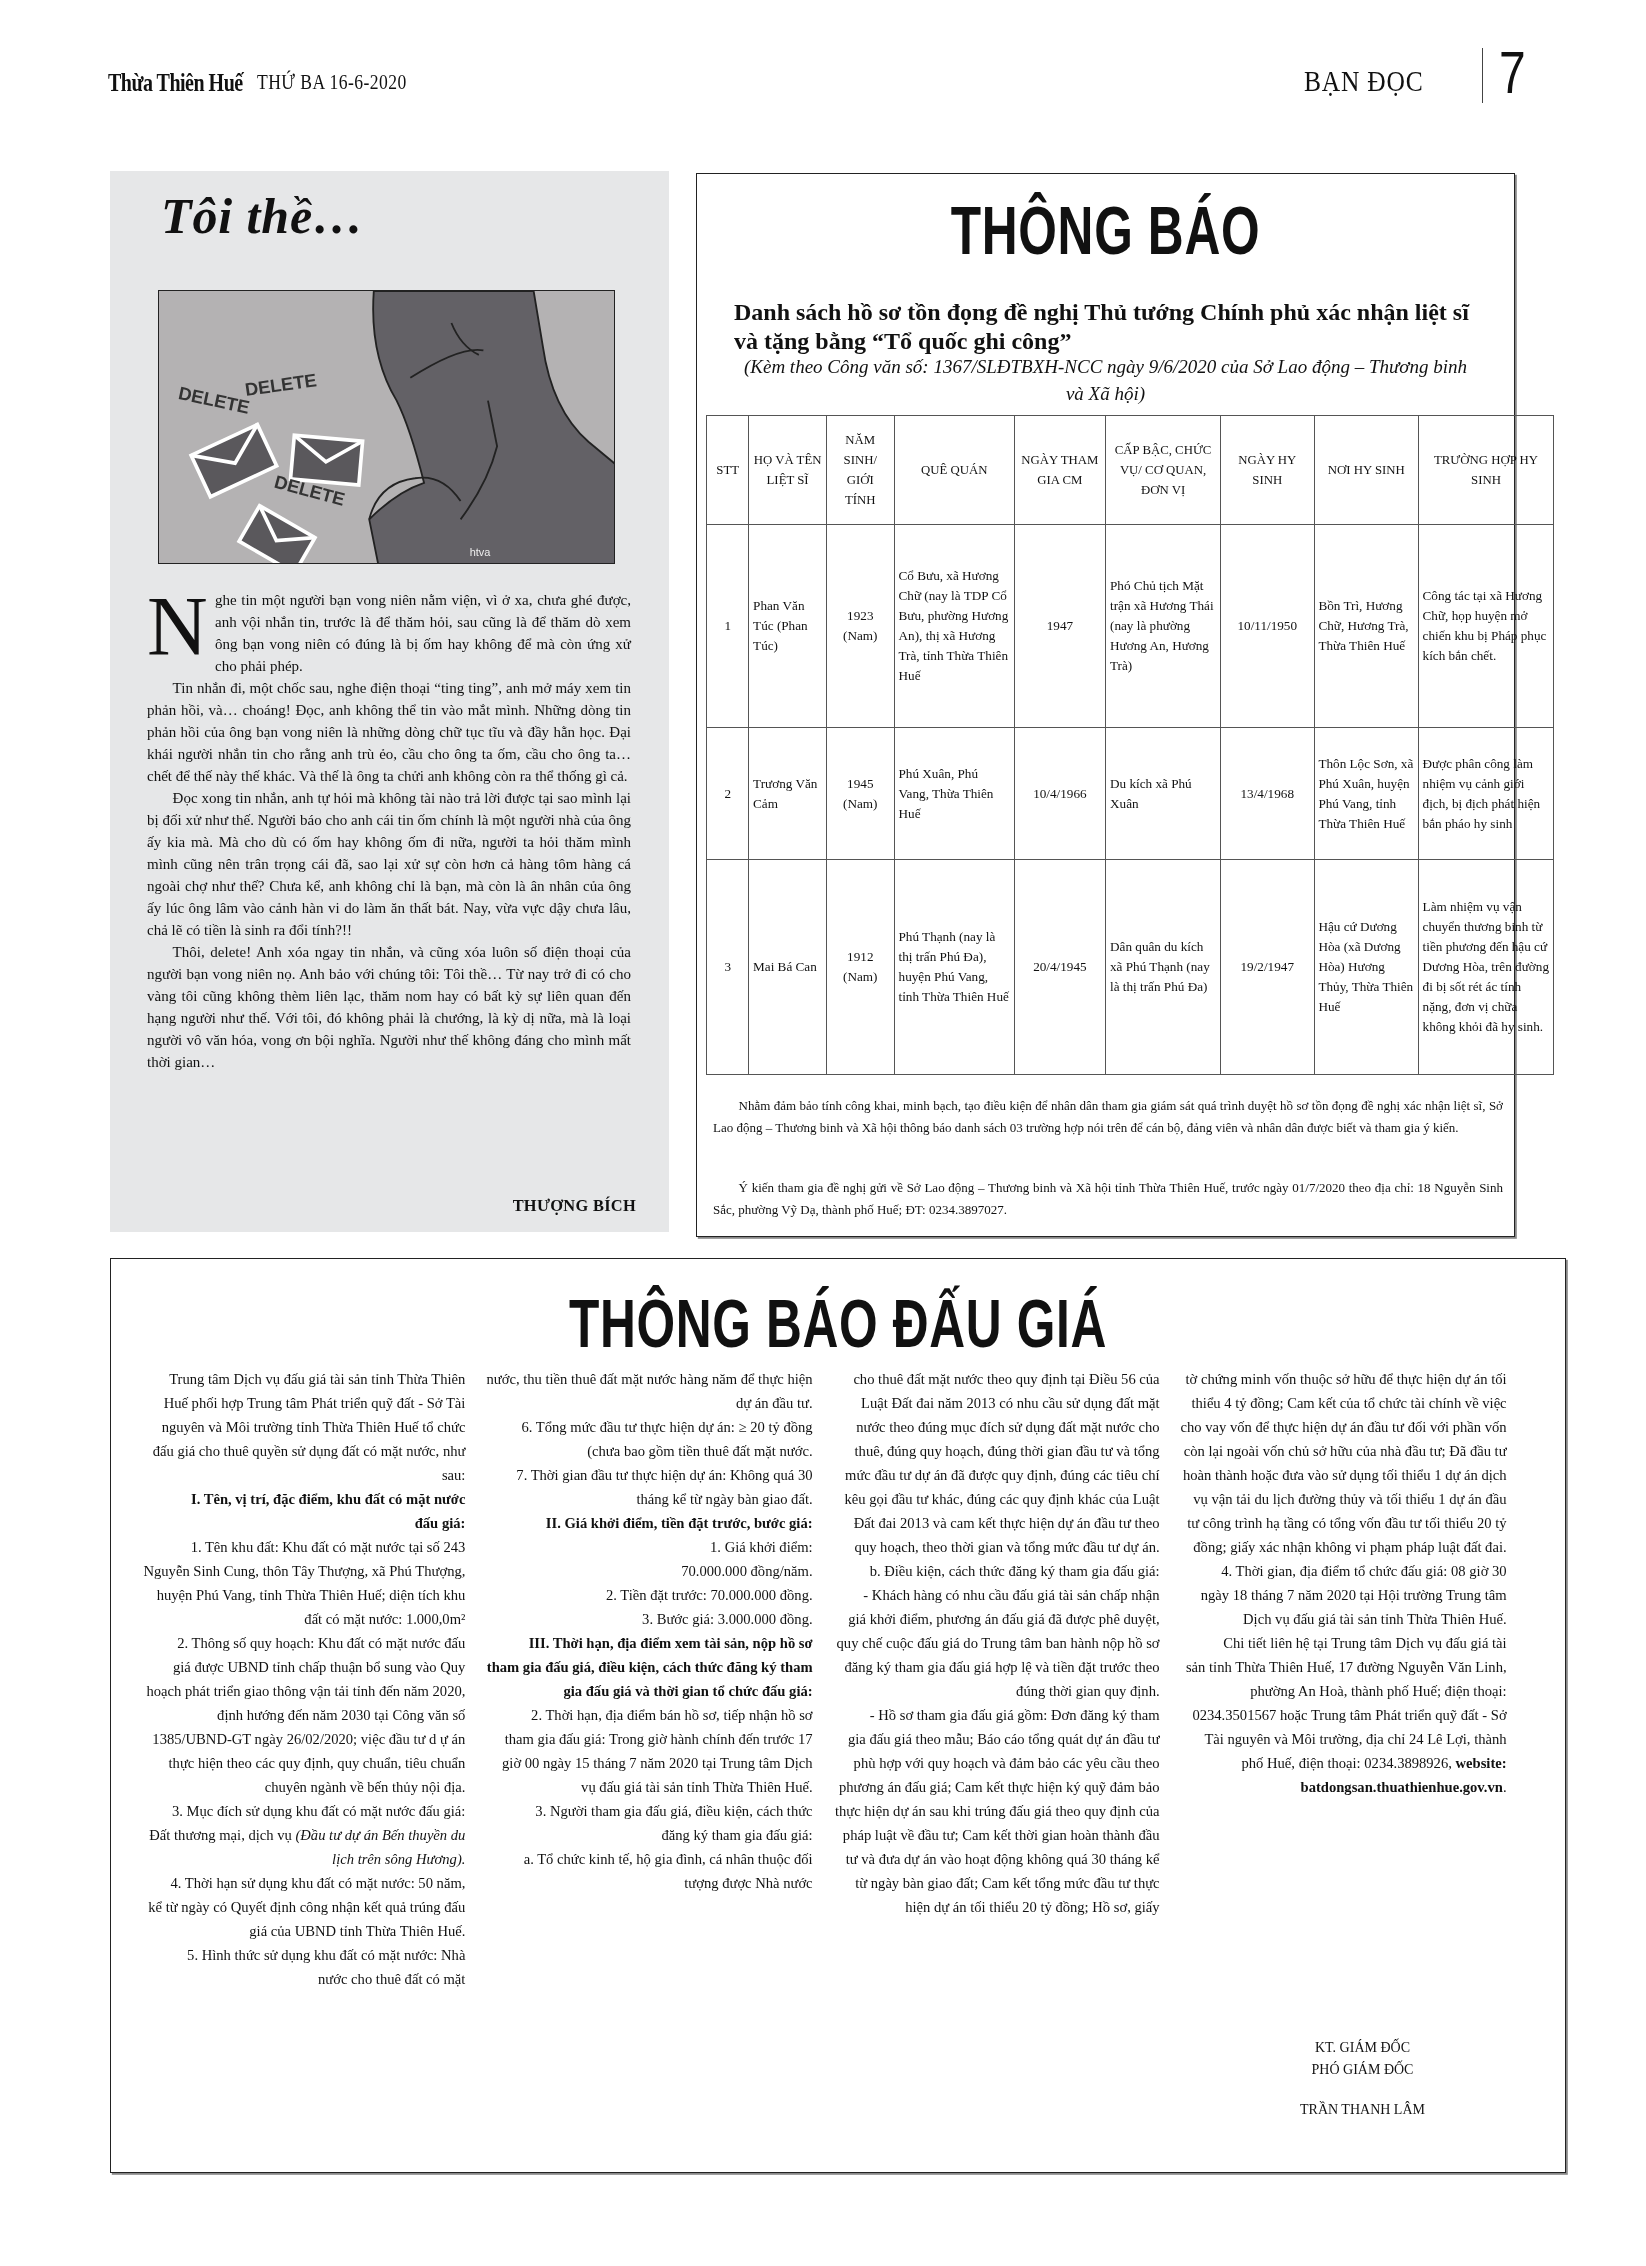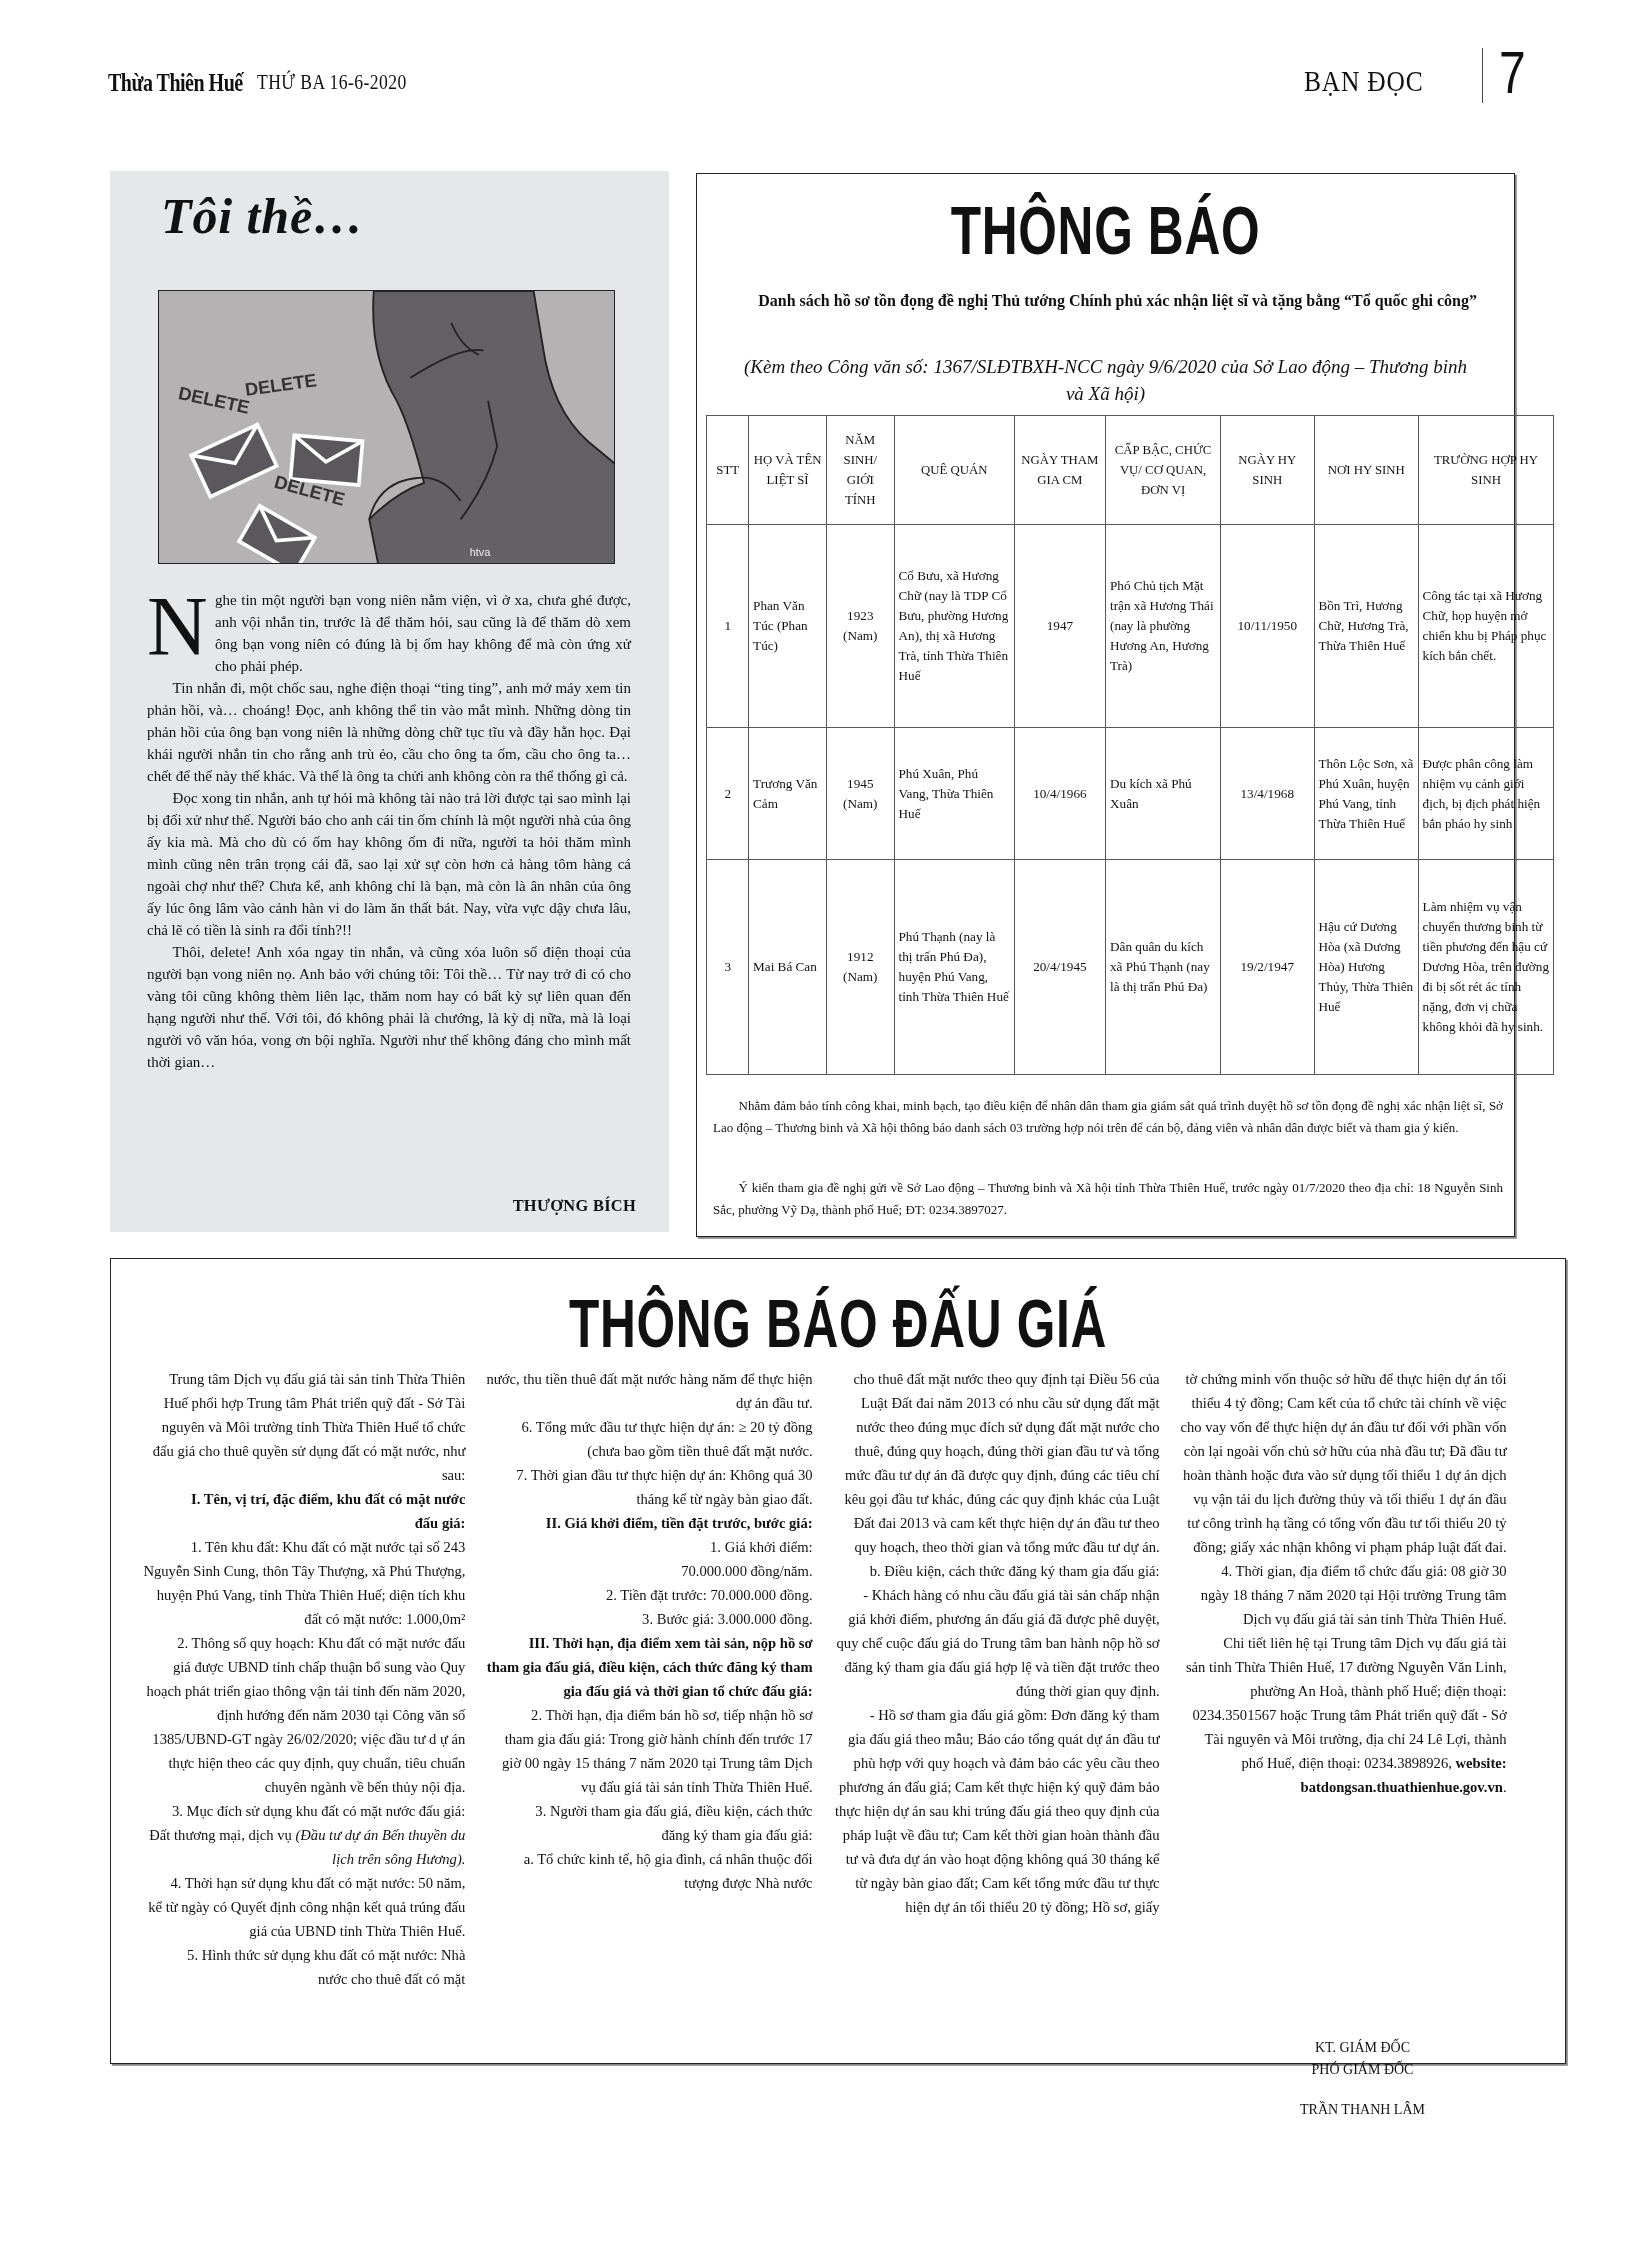--- a/index.html
+++ b/index.html
@@ -20,31 +20,31 @@
   .illustration { position: absolute; left: 48px; top: 119px; width: 457px; height: 274px; border: 0.9px solid #222; background: #b4b2b3; overflow: hidden; }
   .feature-body { position: absolute; left: 37px; top: 418px; width: 484px; font-size: 15px; line-height: 22px; text-align: justify; }
   .feature-body p { text-indent: 25.6px; }
   .feature-body p.first { text-indent: 0; }
   .dropcap { float: left; font-size: 84px; line-height: 68px; margin: 3.7px 7.3px 0 0; font-family: "Liberation Serif", serif; }
   .feature-author { position: absolute; right: 33px; bottom: 16.4px; font-weight: 700; font-size: 16.4px; letter-spacing: 0.3px; }
 
   
   .notice { position: absolute; left: 696px; top: 173px; width: 819px; height: 1064px; border: 1.8px solid #222; border-top-width: 1.8px; box-shadow: 1.8px 1.8px 0 #888; background: #fff; padding-left: 11px; }
   .notice-title { position: absolute; left: 0; right: 0; top: 18.3px; text-align: center; font-family: "Liberation Sans", sans-serif; font-weight: 700; font-size: 69px; line-height: 77px; transform: scaleX(0.72); letter-spacing: 0.9px; }
-  .notice-subtitle { position: absolute; left: 37px; right: 37px; top: 112px; text-align: right; font-weight: 700; font-size: 16px; line-height: 29px; }
+  .notice-subtitle { position: absolute; left: 37px; right: 37px; top: 124px; text-align: left; font-weight: 700; font-size: 24px; line-height: 29px; }
   .notice-ref { position: absolute; left: 37px; right: 37px; top: 179px; text-align: center; font-style: italic; font-size: 19px; line-height: 27.4px; }
   .martyr-table { position: absolute; left: 9.1px; top: 241px; width: 848px; border-collapse: collapse; font-size: 13.2px; line-height: 20px; }
   .martyr-table th, .martyr-table td { border: 0.9px solid #555; padding: 2.7px 3.7px; vertical-align: middle; }
   .martyr-table th { font-weight: 400; text-align: center; font-size: 12.8px; line-height: 20px; height: 109px; }
   .martyr-table td.c { text-align: center; }
   .martyr-table td.l { text-align: left; }
   .notice-para { position: absolute; left: 16px; right: 11px; font-size: 13px; line-height: 22px; text-indent: 25.6px; text-align: justify; }
 
   
-  .auction { position: absolute; left: 110px; top: 1258px; width: 1456px; height: 806px; border: 1.8px solid #222; box-shadow: 1.8px 1.8px 0 #888; background: #fff; }
+  .auction { position: absolute; left: 110px; top: 1258px; width: 1456px; height: 915px; border: 1.8px solid #222; box-shadow: 1.8px 1.8px 0 #888; background: #fff; }
   .auction-title { position: absolute; left: 0; right: 0; top: 25.6px; text-align: center; font-family: "Liberation Sans", sans-serif; font-weight: 700; font-size: 69px; line-height: 77px; transform: scaleX(0.72); letter-spacing: 0.9px; }
   .auction-cols { position: absolute; left: 25.6px; top: 108px; width: 1407px; height: 749px; }
   .auction-col { position: absolute; top: 0; width: 327px; font-size: 14.6px; line-height: 24px; text-align: right; }
   .auction-col p { text-indent: 27.4px; }
   .auction-col p.noind { text-indent: 0; }
   .auction-col .b { font-weight: 700; }
   .auction-col .i { font-style: italic; }
   .signature { position: absolute; left: 1142px; top: 778px; width: 219px; text-align: center; font-weight: 400; font-size: 14px; line-height: 22px; }
   .signature .name { margin-top: 18.3px; }
 </style>

